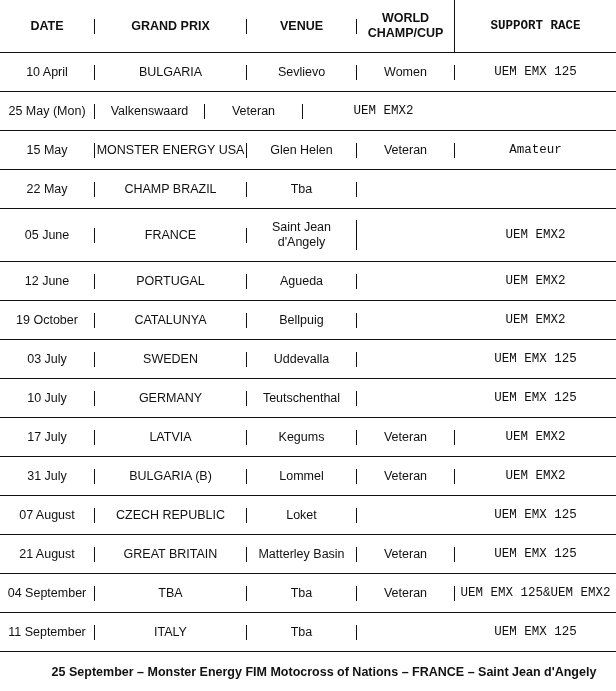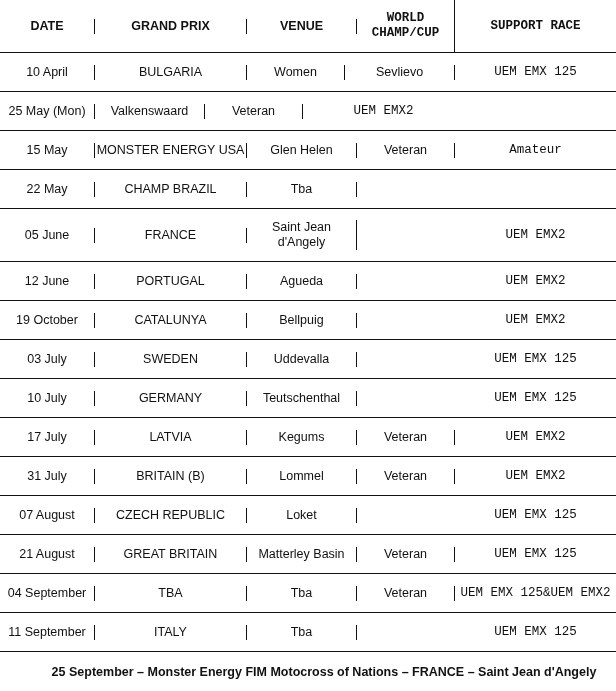--- a/index.html
+++ b/index.html
@@ -22,29 +22,29 @@
               font-weight: bold; font-size: 12.5px; }
   </style>
 </head>
 <body>
 
 <div class="sched">
   <div class="row hdr">
     <div class="cell c0">DATE</div>
     <div class="cell c1">GRAND PRIX</div>
     <div class="cell c2">VENUE</div>
-    <div class="cell c3" style="padding:12px 20px;font-family:Liberation Mono, monospace;">WORLD CHAMP/CUP</div>
+    <div class="cell c3" style="padding:12px 20px;">WORLD CHAMP/CUP</div>
     <div class="cell c4">SUPPORT RACE</div>
   </div>
   <div id="rows">
       <div class="row r">
         <div class="cell c0">10 April</div>
         <div class="cell c1">BULGARIA</div>
+        <div class="cell c2">Sevlievo</div>
         <div class="cell c3">Women</div>
-        <div class="cell c2">Sevlievo</div>
         <div class="cell c4">UEM EMX 125</div>
       </div>
       <div class="row r">
         <div class="cell c0">25 May (Mon)</div>
         <div class="cell c2">Valkenswaard</div>
         <div class="cell c3">Veteran</div>
         <div class="cell c4">UEM EMX2</div>
       </div>
       <div class="row r">
         <div class="cell c0">15 May</div>
@@ -97,21 +97,21 @@
       </div>
       <div class="row r">
         <div class="cell c0">17 July</div>
         <div class="cell c1">LATVIA</div>
         <div class="cell c2">Kegums</div>
         <div class="cell c3">Veteran</div>
         <div class="cell c4">UEM EMX2</div>
       </div>
       <div class="row r">
         <div class="cell c0">31 July</div>
-        <div class="cell c1">BRITAIN (B)</div>
+        <div class="cell c1">BULGARIA (B)</div>
         <div class="cell c2">Lommel</div>
         <div class="cell c3">Veteran</div>
         <div class="cell c4">UEM EMX2</div>
       </div>
       <div class="row r">
         <div class="cell c0">07 August</div>
         <div class="cell c1">CZECH REPUBLIC</div>
         <div class="cell c2">Loket</div>
         <div class="cell c3"></div>
         <div class="cell c4">UEM EMX 125</div>

